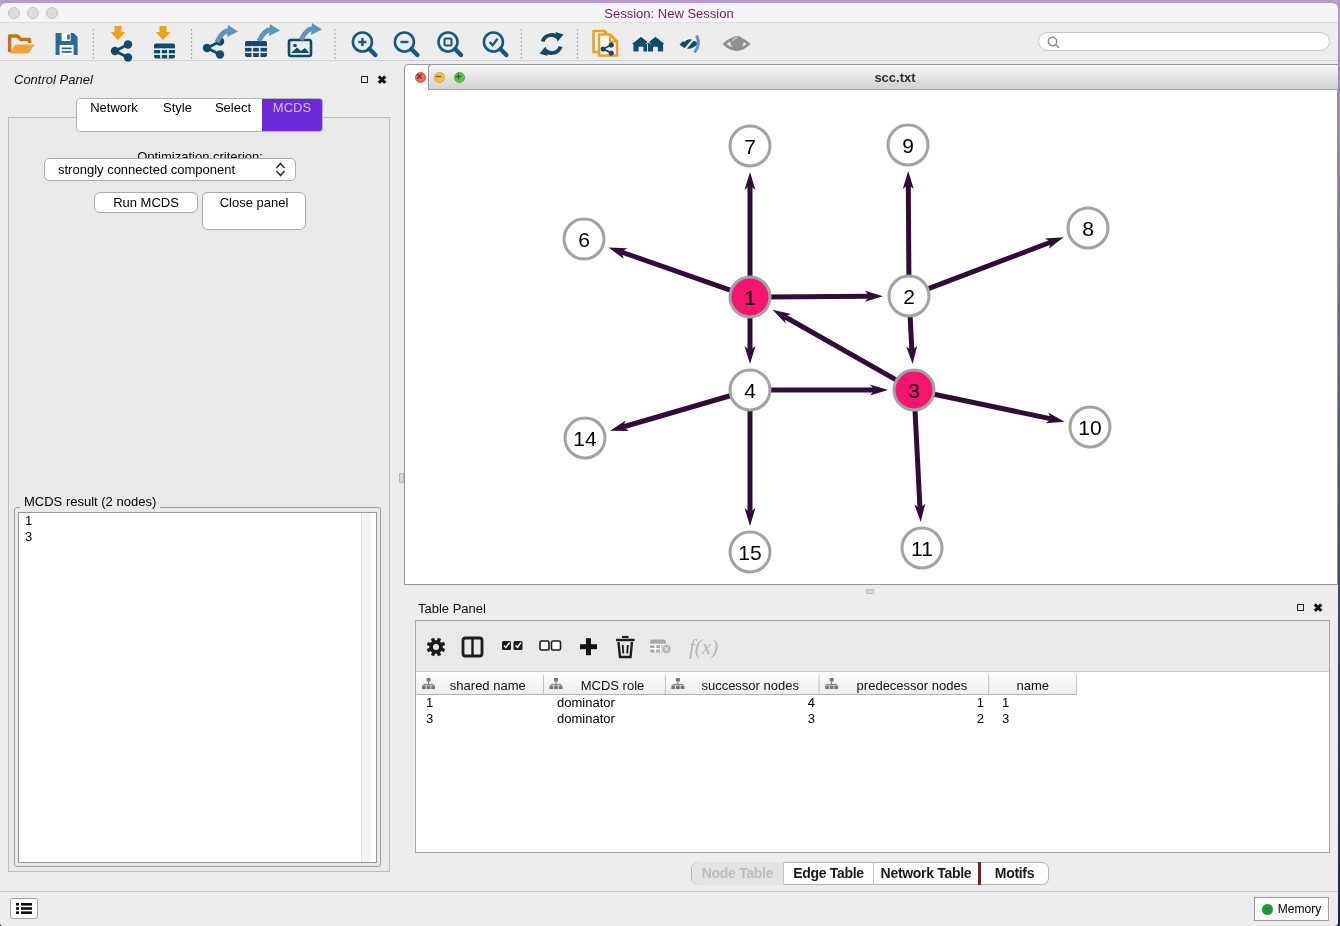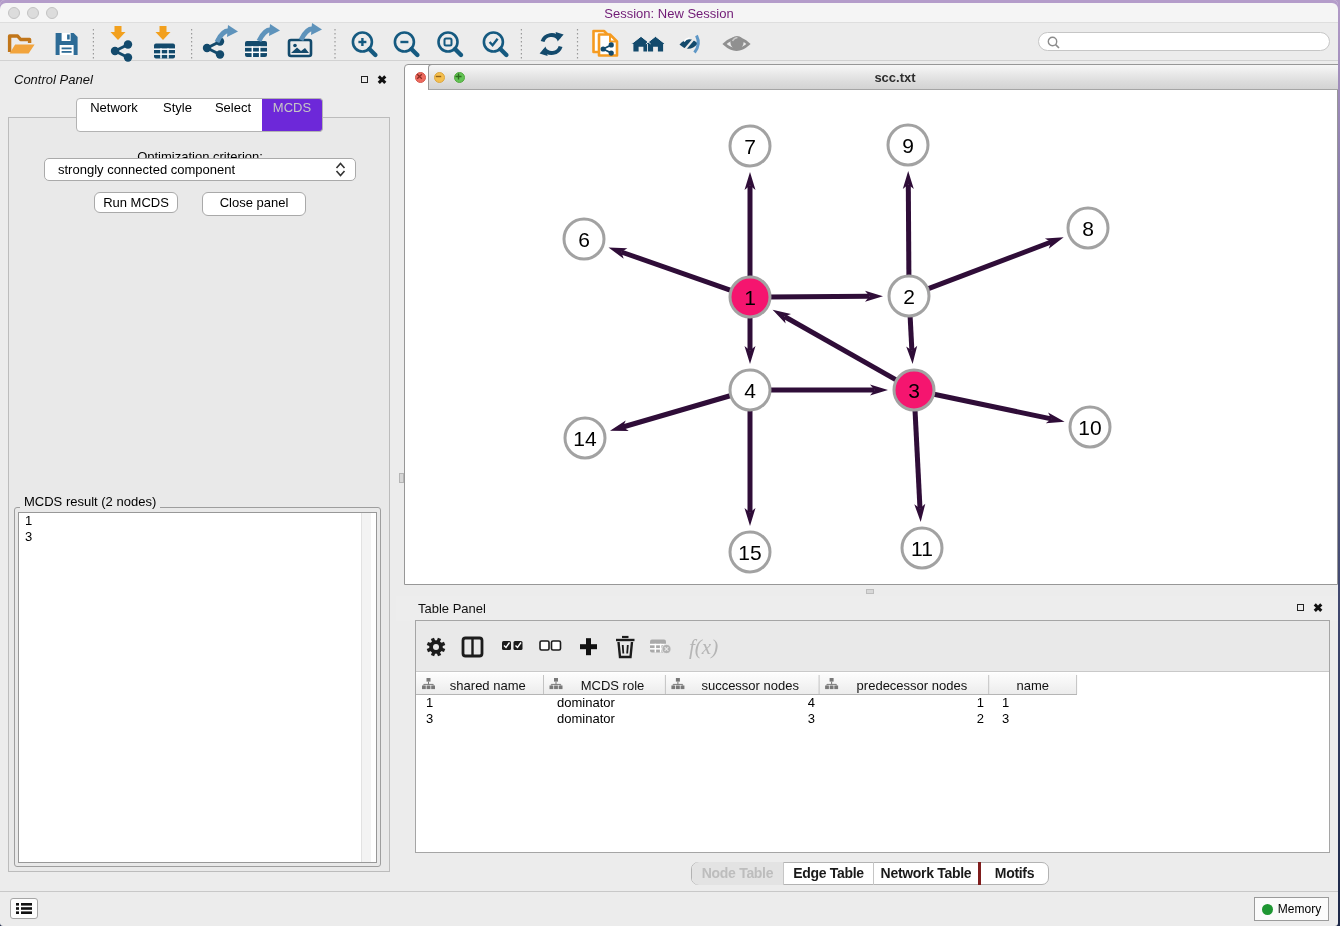--- a/index.html
+++ b/index.html
@@ -13,21 +13,21 @@
 #wintitle { left:0; top:0; width:1338px; height:20px; text-align:center; line-height:21px; font-size:13px; color:#701a75; }
 #toolbar { left:0; top:23px; width:1338px; height:38px; background:#ececec; border-bottom:1px solid #d2d2d2; }
 #search { left:1038px; top:32px; width:292px; height:19px; background:#fff; border:1px solid #c6c6c6; border-radius:10px; }
 #cp-title { left:14px; top:72px; font-size:13px; color:#111;font-style:italic; }
 #cp-pane { left:8px; top:117px; width:382px; height:755px; background:#e9e9e9; border:1px solid #bcbcbc; }
 .seg { position:absolute; top:98px; height:34px; background:#fff; border:1px solid #b3b3b3; font-size:13px;
   text-align:center; line-height:18px; color:#000; }
 .btn { position:absolute; background:#fff; border:1px solid #a9a9a9; border-radius:6px; font-size:13px;
   text-align:center; color:#000; }
 #optlabel { left:8px; top:137px; width:384px; text-align:center; font-size:13px; color:#000;margin-top:12px; }
-#combo { left:44px; top:158px; width:312px; height:23px; background:#fff; border:1px solid #aaa; border-radius:5px;
+#combo { left:44px; top:158px; width:252px; height:23px; background:#fff; border:1px solid #aaa; border-radius:5px;
   font-size:13px; line-height:21px; padding-left:13px; color:#000; }
 #grp { left:14px; top:507px; width:367px; height:360px; border:1px solid #9e9e9e; border-radius:3px; }
 #grplabel { left:20px; top:494px; background:#e9e9e9; padding:0 4px; font-size:13px; color:#000; }
 #grptext { left:18px; top:512px; width:359px; height:351px; background:#fff; border:1px solid #989898;
   font-size:13px; line-height:16px; padding:0 0 0 6px; color:#000; }
 #grpscroll { left:361px; top:513px; width:10px; height:349px; background:#f3f3f3; border-left:1px solid #e2e2e2; }
 #netwin { left:404px; top:64px; width:934px; height:521px; background:#fff; border:1px solid #979797;
   border-radius:4px 4px 0 0; }
 #nettitle { left:404px; top:64px; width:934px; height:26px; border-radius:4px 4px 0 0;
   background:linear-gradient(180deg,#f7f7f7,#dcdcdc 70%,#d3d3d3); border:1px solid #979797; border-bottom:1px solid #a5a5a5;
@@ -158,22 +158,22 @@
   <div class="seg" style="left:151px;width:54px;border-left:none">Style</div>
   <div class="seg" style="left:204px;width:59px;border-left:none">Select</div>
   <div class="seg" style="left:262px;width:61px;border-radius:0 4px 4px 0;border-left:none;background:#6d28d9;color:#c6c6c6">MCDS</div>
   <div class="abs" id="optlabel">Optimization criterion:</div>
   <div class="abs" id="combo">strongly connected component
     <svg width="11" height="15" style="position:absolute;right:9px;top:3px">
       <path d="M 1.5 6 L 5.5 1.5 L 9.5 6" fill="none" stroke="#333" stroke-width="1.6"></path>
       <path d="M 1.5 9 L 5.5 13.5 L 9.5 9" fill="none" stroke="#333" stroke-width="1.6"></path>
       </svg>
   </div>
-  <div class="btn" style="left:94px;top:192px;width:84px;height:21px;line-height:19px">Run MCDS</div>
-  <div class="btn" style="left:202px;top:192px;width:104px;height:24px;line-height:19px">Close panel</div>
+  <div class="btn" style="left:94px;top:192px;width:104px;height:21px;line-height:19px">Run MCDS</div>
+  <div class="btn" style="left:202px;top:192px;width:104px;height:38px;line-height:19px">Close panel</div>
   <div class="abs" id="grp"></div>
   <div class="abs" id="grplabel">MCDS result (2 nodes)</div>
   <div class="abs" id="grptext">1<br>3</div>
   <div class="abs" id="grpscroll"></div>
 
   <div class="abs" style="left:399px;top:473px;width:5px;height:10px;background:#d7d7d7;border:1px solid #b5b5b5"></div>
 
   <div class="abs" id="netwin"></div>
   <div class="abs" id="nettitle">scc.txt</div>
   <div class="mac" style="left:414.5px;background:#ee6a5f;border:1px solid #d3584d">

